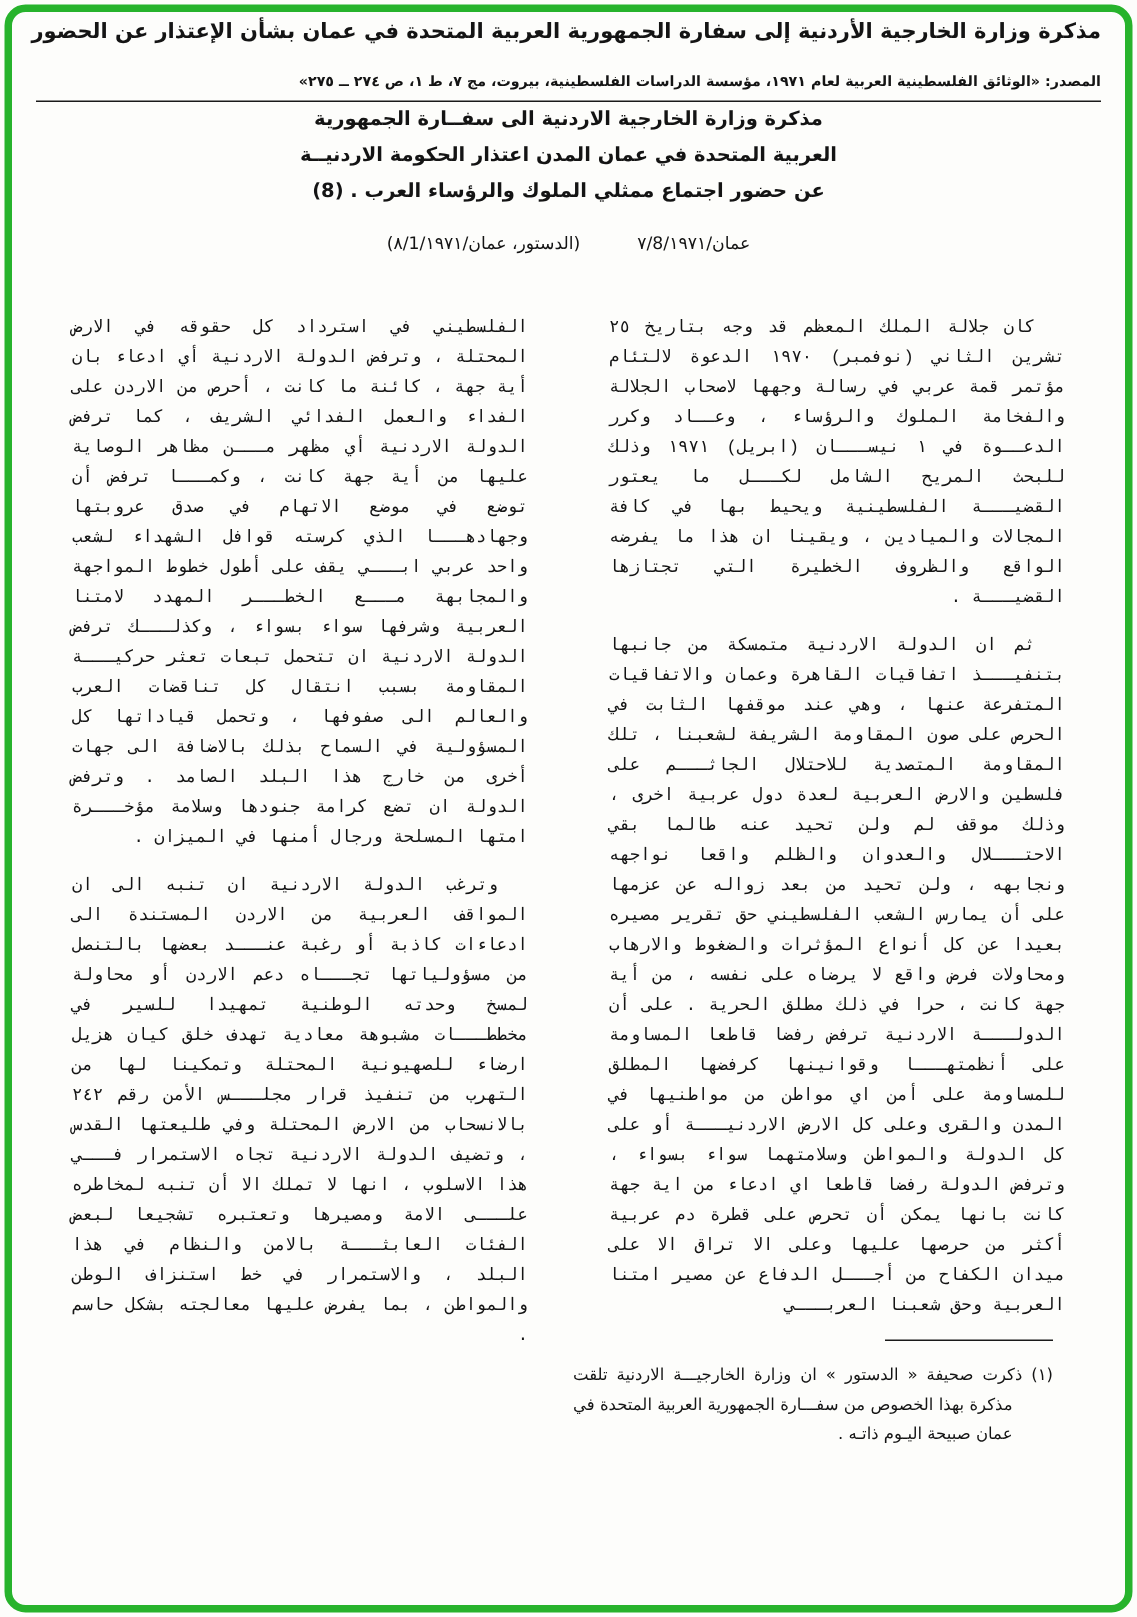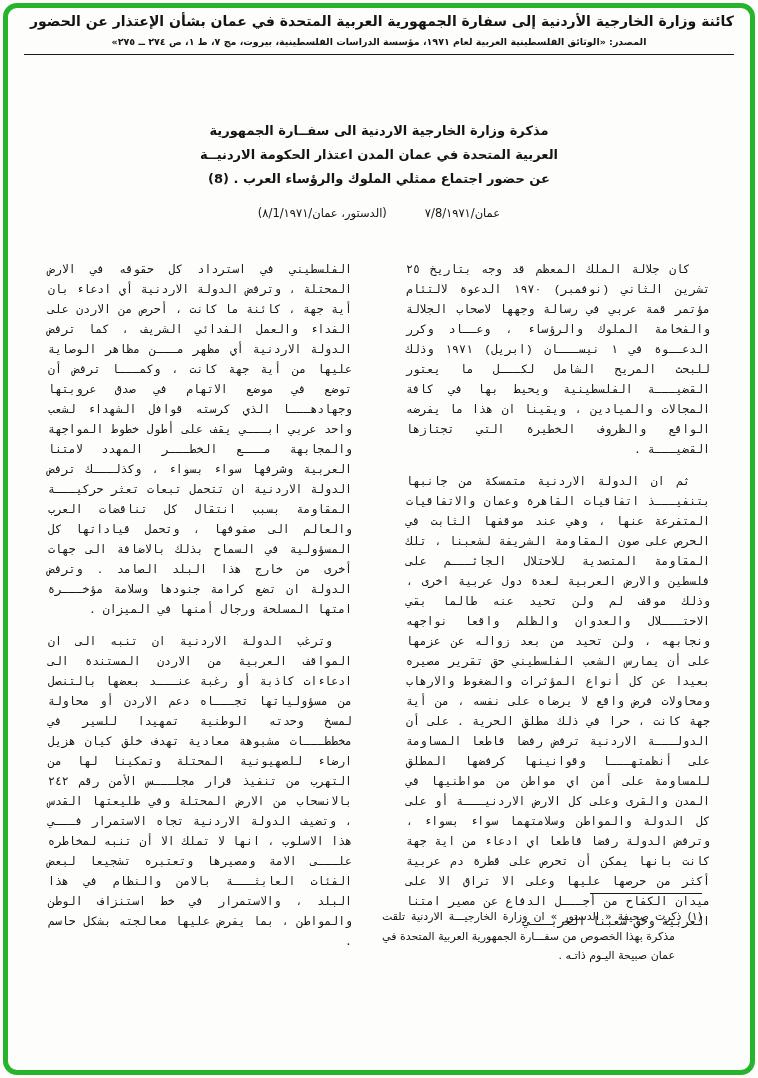--- a/index.html
+++ b/index.html
@@ -30,30 +30,29 @@
   .header-title {
     font-size: 14px;
     font-weight: bold;
     white-space: nowrap;
     text-align: right;
     letter-spacing: 0;
   }
   .source-line {
     font-size: 9.5px;
     font-weight: bold;
-    margin-top: 7px;
-    text-align: center;
+    margin-top: 20px;
+    text-align: right;
   }
   .rule {
     border: none;
     border-top: 1.5px solid #1a1a1a;
     margin-top: 7px;
   }
   .title-block {
-    margin-top: 64px;
     text-align: center;
     font-weight: bold;
     font-size: 13px;
     line-height: 24px;
   }
   .date-line {
     display: flex;
     justify-content: center;
     gap: 38px;
     margin-top: 15px;
@@ -98,21 +97,21 @@
   .fn-marker { font-weight: normal; }
 </style>
 </head>
 <body>
 
 <div class="page">
   <div class="frame"></div>
 
   <div class="content">
 
-    <div class="header-title">كائنة وزارة الخارجية الأردنية إلى سفارة الجمهورية العربية المتحدة في عمان بشأن الإعتذار عن الحضور</div>
+    <div class="header-title">مذكرة وزارة الخارجية الأردنية إلى سفارة الجمهورية العربية المتحدة في عمان بشأن الإعتذار عن الحضور</div>
 
     <div class="source-line">المصدر: «الوثائق الفلسطينية العربية لعام ١٩٧١، مؤسسة الدراسات الفلسطينية، بيروت، مج ٧، ط ١، ص ٢٧٤ ــ ٢٧٥»</div>
 
     <hr class="rule">
 
     <div class="title-block">
       <div>مذكرة وزارة الخارجية الاردنية الى سفــارة الجمهورية</div>
       <div>العربية المتحدة في عمان المدن اعتذار الحكومة الاردنيــة</div>
       <div>عن حضور اجتماع ممثلي الملوك والرؤساء العرب . (8)</div>
     </div>

